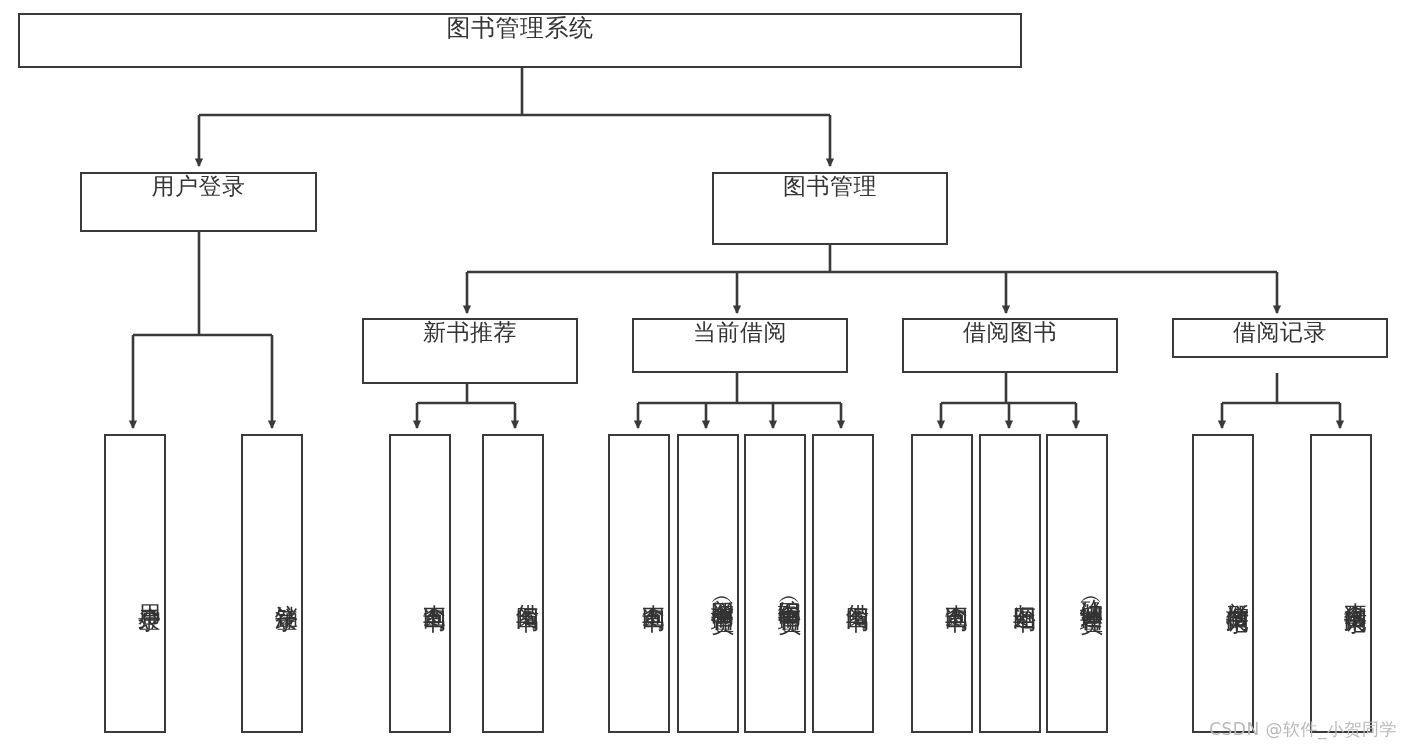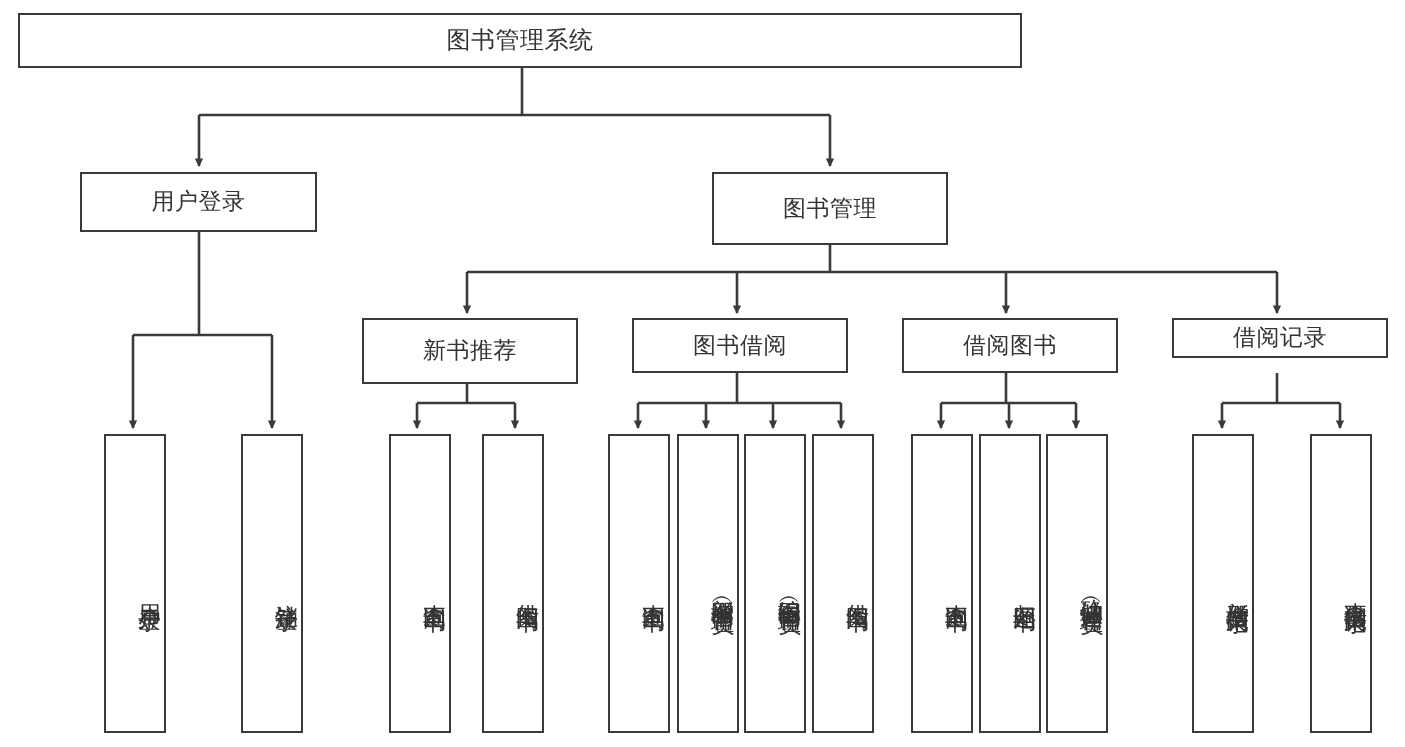--- a/index.html
+++ b/index.html
@@ -25,21 +25,20 @@
     width: 1405px;
     height: 747px;
     pointer-events: none;
   }
   .node {
     position: absolute;
     box-sizing: border-box;
     border: 2px solid #3a3a3a;
     background: #ffffff;
     display: flex;
-    align-items: center;
     justify-content: center;
     color: #333333;
   }
   .node.horiz {
     font-size: 23px;
     line-height: 1.1;
     letter-spacing: 0.5px;
   }
   .node.vert {
     writing-mode: vertical-rl;
@@ -133,21 +132,21 @@
     <span>用户登录</span>
   </div>
   <div class="node horiz" style="left:712px; top:172px; width:236px; height:73px;">
     <span>图书管理</span>
   </div>
 
   <div class="node horiz" style="left:362px; top:318px; width:216px; height:66px;">
     <span>新书推荐</span>
   </div>
   <div class="node horiz" style="left:632px; top:318px; width:216px; height:55px;">
-    <span>图书借阅</span>
+    <span>当前借阅</span>
   </div>
   <div class="node horiz" style="left:902px; top:318px; width:216px; height:55px;">
     <span>借阅图书</span>
   </div>
   <div class="node horiz" style="left:1172px; top:318px; width:216px; height:40px;">
     <span>借阅记录</span>
   </div>
 
   <div class="node vert" style="left:104px; top:434px; width:62px; height:299px;">
     <span class="vtext">用户登录</span>
@@ -186,13 +185,14 @@
     <span class="vtext">确认归还（管理员）</span>
   </div>
 
   <div class="node vert" style="left:1192px; top:434px; width:62px; height:299px;">
     <span class="vtext">新增借阅记录</span>
   </div>
   <div class="node vert" style="left:1310px; top:434px; width:62px; height:299px;">
     <span class="vtext">查询借阅记录</span>
   </div>
 
+  <div id="watermark">CSDN @软件_小贺同学</div>
 </div>
 
 </body></html>

